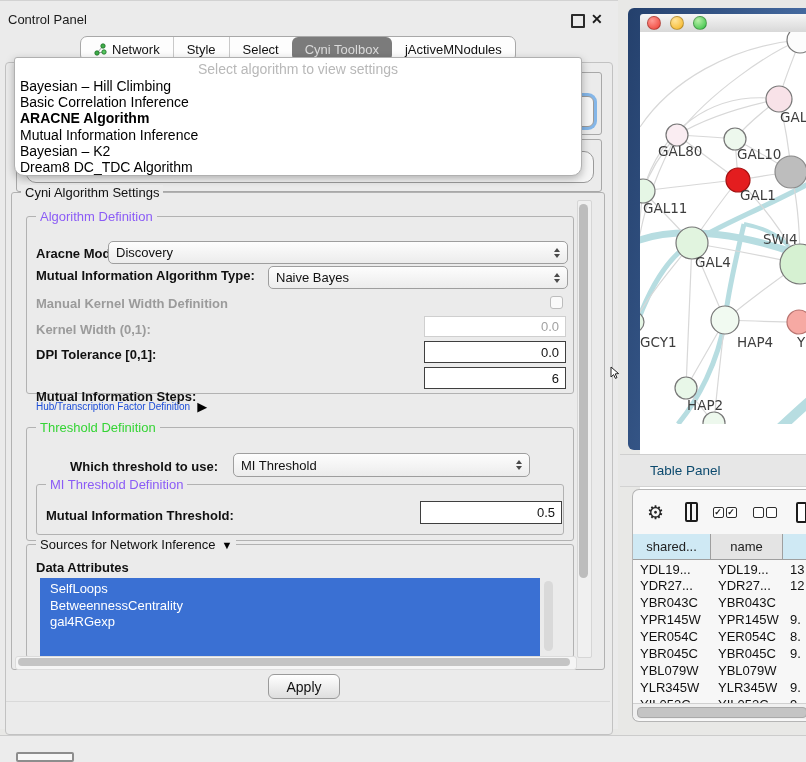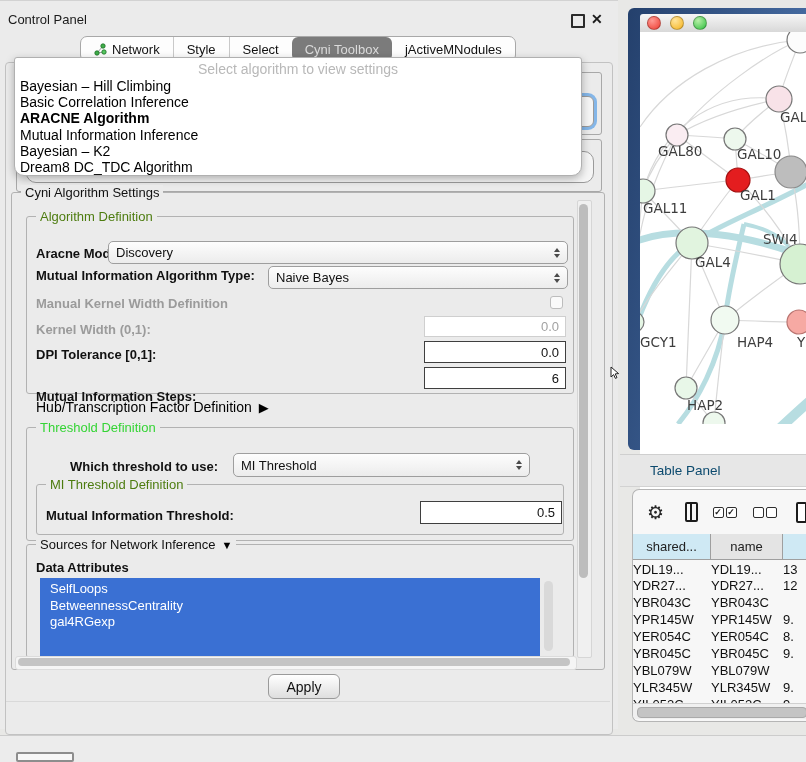--- a/index.html
+++ b/index.html
@@ -29,41 +29,41 @@
   .focus-ring{box-shadow:0 0 0 3px #84b6e8;}
 
   .popup{background:#ffffff;border:1px solid #b0b0b0;border-radius:3px 3px 10px 10px;
          box-shadow:0 3px 8px rgba(0,0,0,.28);}
   .popup-prompt{font-size:14px;color:#b8b8b8;text-align:center;padding-top:3px;height:17px;}
   .popup-item{font-size:14px;color:#000;line-height:16.2px;padding-left:5px;white-space:nowrap;}
   .popup-item.bold{font-weight:bold;}
 
   .group{border:1px solid #b2b2b2;border-radius:3px;}
   .legend{position:absolute;top:-8px;left:9px;background:#ebebeb;padding:0 4px;font-size:13px;color:#111;white-space:nowrap;}
-  .legend.blue{color:#4d7c0f;}
+  .legend.blue{color:#8b5cf6;}
   .legend.green{color:#35d435;}
 
   .lbl{font-size:13px;font-weight:bold;color:#111;white-space:nowrap;}
   .lbl.dis{color:#9b9b9b;}
 
   .combo{display:flex;align-items:center;background:linear-gradient(#fdfdfd,#ececec);
          border:1px solid #9e9e9e;border-radius:5px;padding:0 7px;font-size:13px;color:#111;}
   .stepper{display:flex;flex-direction:column;gap:2px;margin-left:auto;padding-left:8px;}
   .stepper i{display:block;width:0;height:0;border-left:3.5px solid transparent;border-right:3.5px solid transparent;}
   .stepper .up{border-bottom:4.5px solid #4a4a4a;}
   .stepper .down{border-top:4.5px solid #4a4a4a;}
 
   input.field{box-sizing:border-box;text-align:right;font-family:"Liberation Sans",sans-serif;
               font-size:13px;color:#111;border:1px solid #3f3f3f;background:#fff;padding:0 6px;outline:none;}
   input.field.dis{border-color:#cfcfcf;color:#a2a2a2;}
   .checkbox{box-sizing:border-box;width:13px;height:13px;border:1px solid #bdbdbd;border-radius:3px;background:#fafafa;}
 
   .tri-right{font-size:13px;color:#000;}
   .tri-down{font-size:11px;color:#000;}
-  .plain-lbl{font-size:14px;color:#000000;white-space:nowrap;}
+  .plain-lbl{font-size:10px;color:#1d4ed8;white-space:nowrap;}
 
   .attr-list{background:#3a70d3;}
   .attr-item{font-size:13px;color:#ffffff;line-height:16.5px;padding-left:10px;white-space:nowrap;}
 
   .vtrack{background:#f0f0f0;border:1px solid #d6d6d6;border-radius:2px;}
   .vthumb{background:#bdbdbd;border-radius:5px;}
   .hthumb{background:#c4c4c4;border-radius:4px;}
 
   .btn{display:flex;align-items:center;justify-content:center;font-size:14px;color:#111;
        background:linear-gradient(#ffffff,#dedede);border:1px solid #9a9a9a;border-radius:6px;}
@@ -85,21 +85,21 @@
   .col-icon{box-sizing:border-box;width:19px;height:20px;border:2px solid #1c1c1c;border-radius:2px;position:relative;}
   .col-icon::after{content:"";position:absolute;left:50%;top:0;bottom:0;width:2px;background:#1c1c1c;transform:translateX(-1px);}
   .cb{box-sizing:border-box;width:11px;height:11px;border:1.5px solid #2e2e2e;border-radius:2px;
       font-size:9px;line-height:9px;font-weight:bold;color:#1a1a1a;text-align:center;background:#fff;}
   .page-icon{box-sizing:border-box;width:17px;height:21px;border:2px solid #1c1c1c;border-radius:2px;background:#fff;}
 
   .tbl{display:grid;grid-template-columns:78px 72px 1fr;}
   .tbl .hcell{box-sizing:border-box;height:26px;border-right:1px solid #9f9f9f;border-bottom:1px solid #9f9f9f;
         font-size:13px;color:#222;display:flex;align-items:center;justify-content:center;background:#e4e4e4;}
   .tbl .hcell.sel{background:#cfe9f4;}
-  .tbl .cell{box-sizing:border-box;height:17px;font-size:13px;color:#111;display:flex;align-items:center;
+  .tbl .cell{box-sizing:border-box;height:17px;font-size:13px;color:#111;padding-left:7px;display:flex;align-items:center;
              white-space:nowrap;overflow:hidden;background:#f7f7f7;}
   .htrack{background:#f0f0f0;border-top:1px solid #d0d0d0;}
 
   .mini-tab{box-sizing:border-box;border:2px solid #8d8d8d;background:#f7f7f7;border-radius:2px;}
   svg text{font-family:"DejaVu Sans",sans-serif;font-size:13.5px;fill:#3d3d3d;}
 </style>
 </head>
 <body>
 
 <div id="screen">

